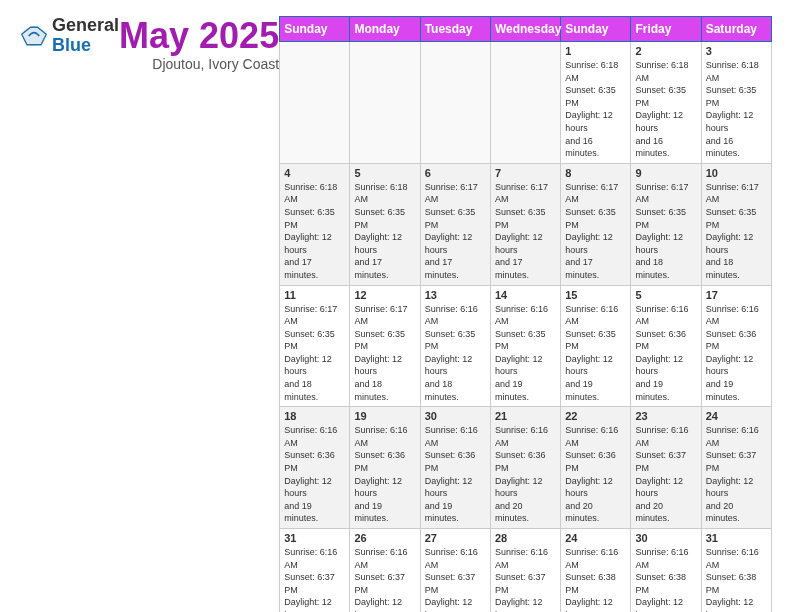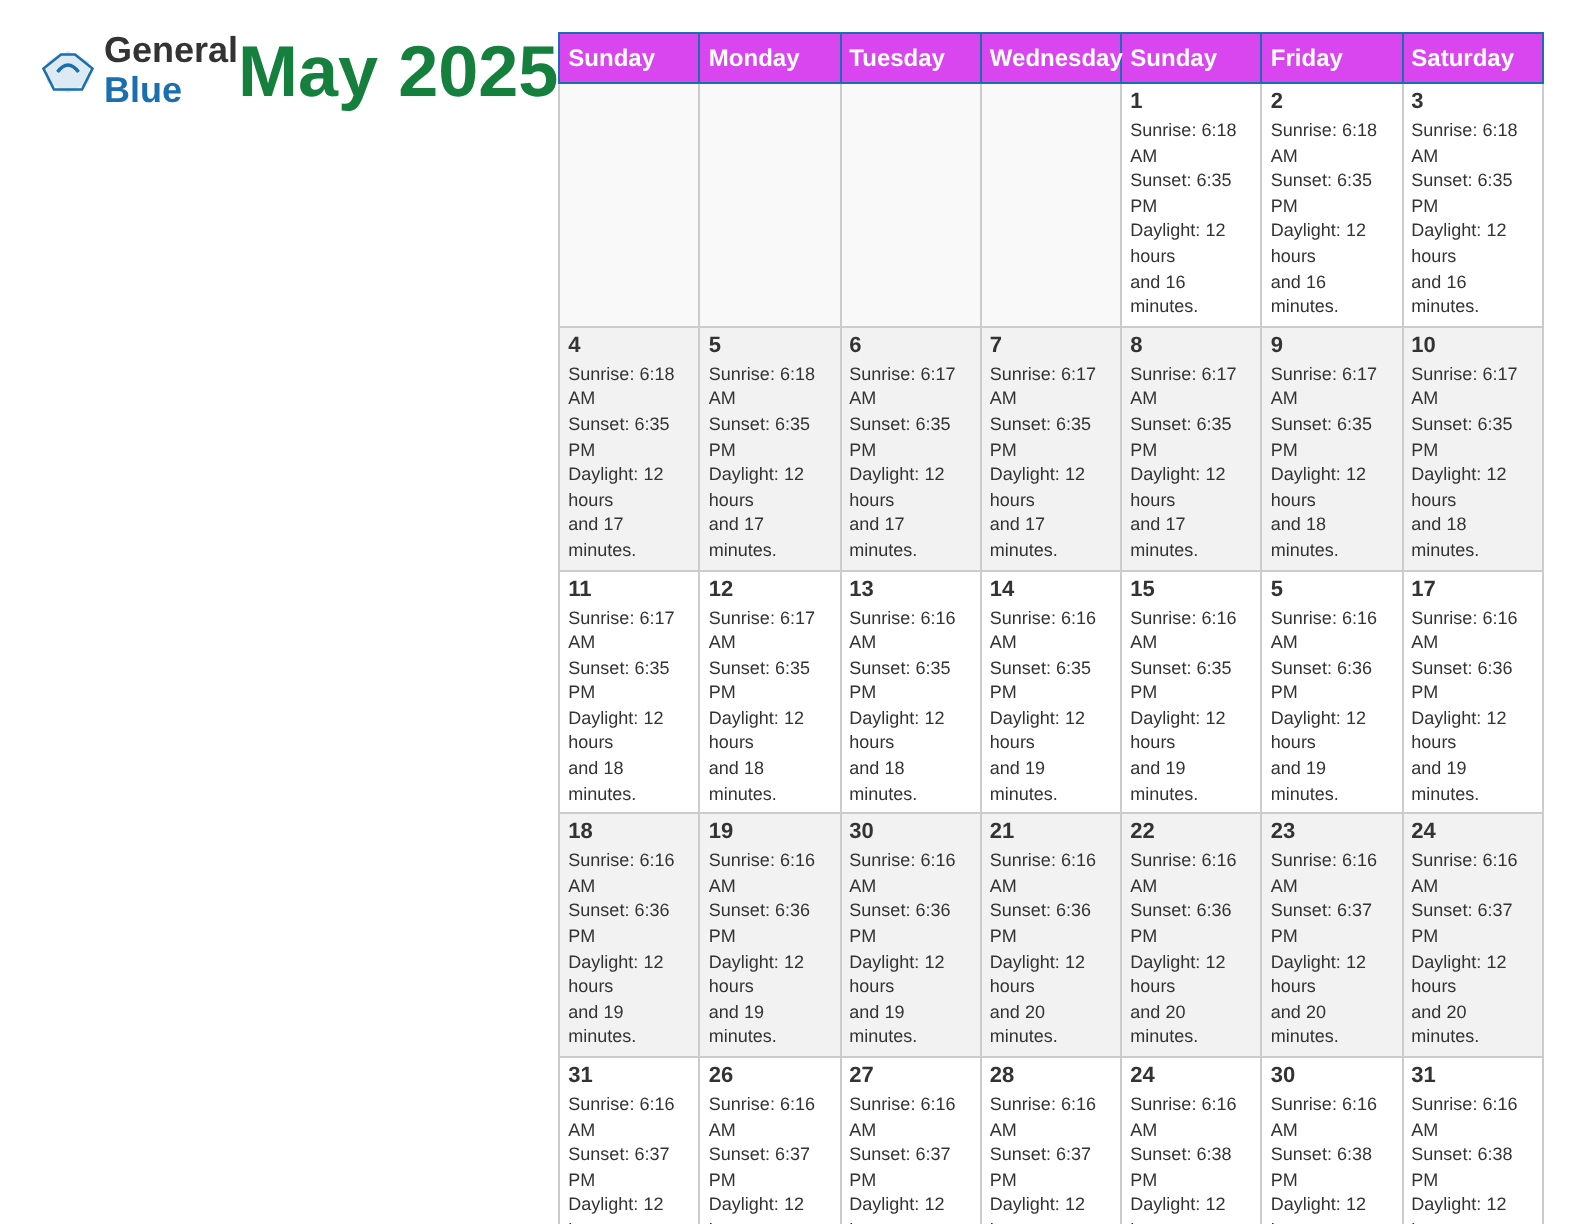--- a/index.html
+++ b/index.html
@@ -46,21 +46,21 @@
     .logo-icon {
       width: 28px;
       height: 28px;
     }
     .title-block {
       text-align: right;
     }
     .title-month {
       font-size: 36px;
       font-weight: bold;
-      color: #15803d;
+      color: #a21caf;
       line-height: 1.1;
     }
     .title-location {
       font-size: 14px;
       color: #555;
     }
     .calendar {
       flex: 1;
       border: 1px solid #ccc;
       border-collapse: collapse;
@@ -113,20 +113,21 @@
         <polygon points="20,6 30,14 24,26 8,26 2,14 12,6" fill="none" stroke="#1a6faf" stroke-width="1.5"></polygon>
         <path d="M10,16 Q16,8 22,16" fill="none" stroke="#1a6faf" stroke-width="2"></path>
       </svg>
       <div class="logo-text">
         <span class="logo-general">General</span>
         <span class="logo-blue">Blue</span>
       </div>
     </div>
     <div class="title-block">
       <div class="title-month">May 2025</div>
+      <div class="title-location">Djoutou, Ivory Coast</div>
     </div>
   </div>
 
   <table class="calendar">
     <thead>
       <tr>
         <th>Sunday</th>
         <th>Monday</th>
         <th>Tuesday</th>
         <th>Wednesday</th>

